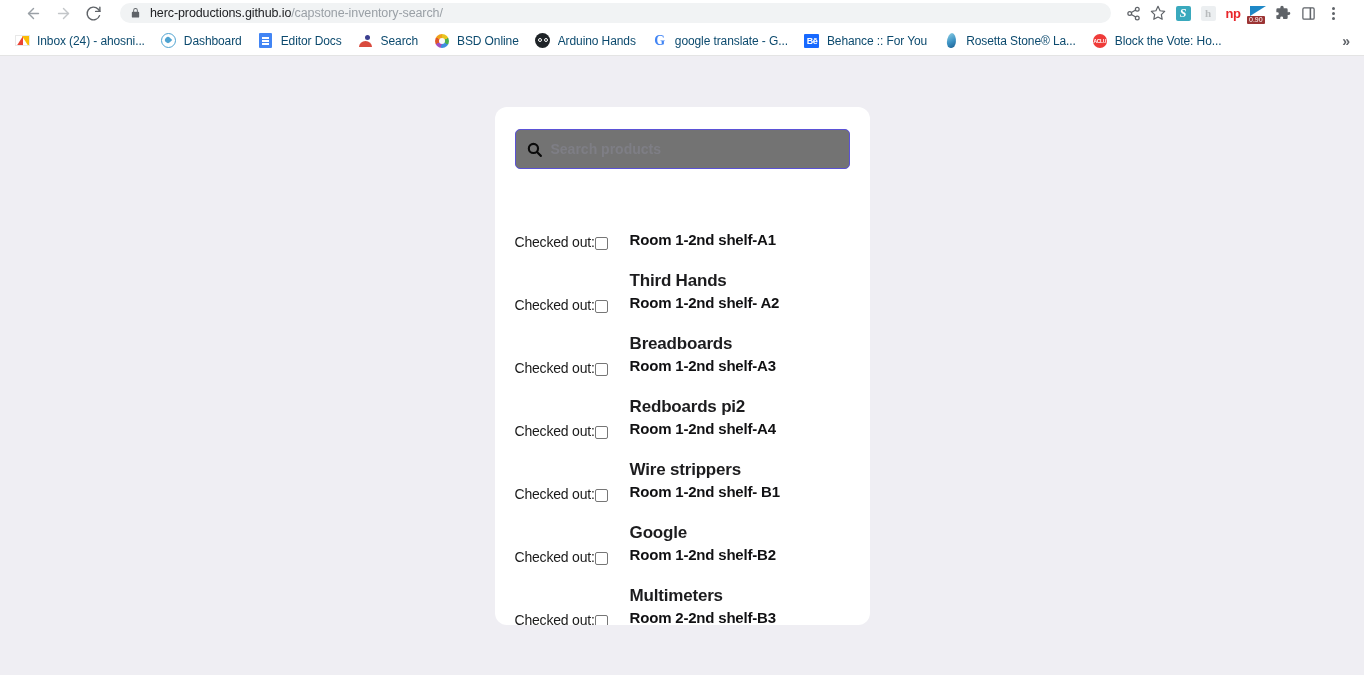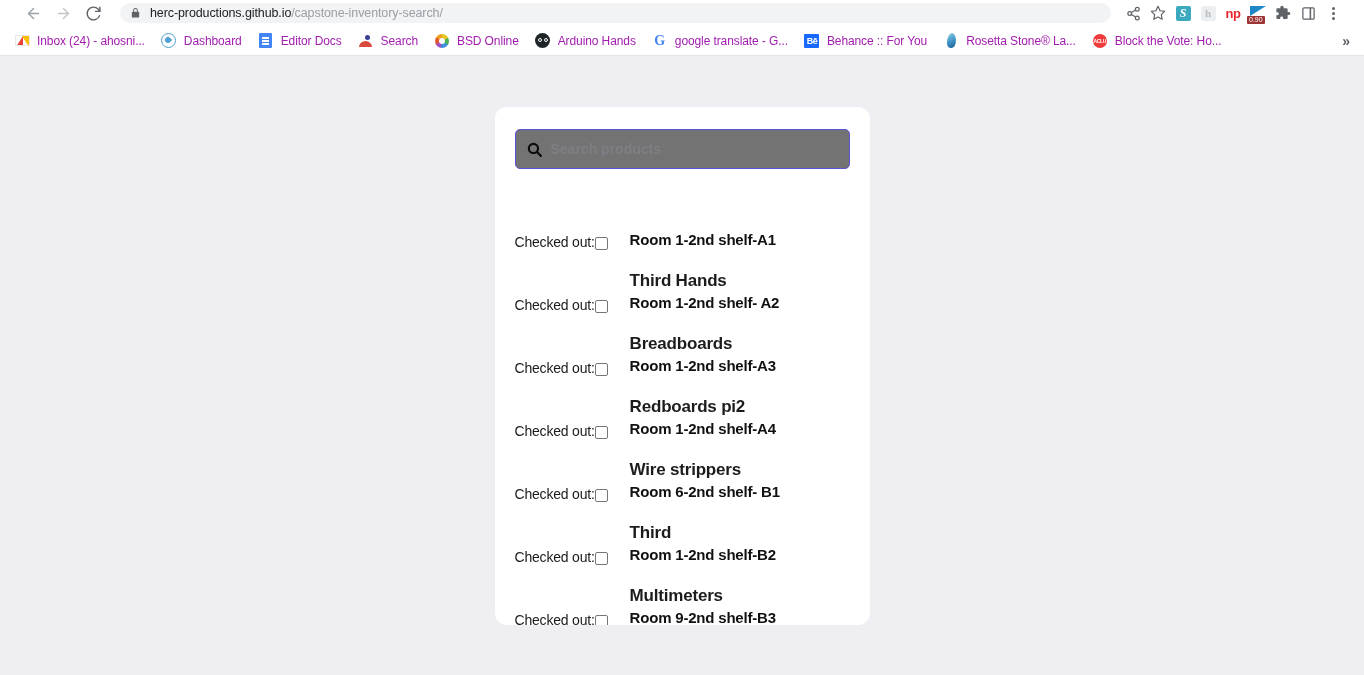--- a/index.html
+++ b/index.html
@@ -167,21 +167,21 @@
     height: 16px;
     flex: 0 0 auto;
     margin-right: 7px;
     display: flex;
     align-items: center;
     justify-content: center;
   }
 
   .bm-label {
     font-size: 12px;
-    color: #a21caf;
+    color: #0c4a6e;
     white-space: nowrap;
     overflow: hidden;
     text-overflow: ellipsis;
     letter-spacing: -0.1px;
   }
 
   .bm-overflow {
     margin-left: auto;
     font-size: 14px;
     color: #5f6368;
@@ -680,37 +680,37 @@
           <div class="product-name">Redboards pi2</div>
           <div class="product-location">Room 1-2nd shelf-A4</div>
         </div>
       </li>
 
       <li class="product-row">
         <span class="checked-label">Checked out:</span>
         <input type="checkbox" class="checkbox" style="">
         <div class="product-info">
           <div class="product-name">Wire strippers</div>
-          <div class="product-location">Room 6-2nd shelf- B1</div>
+          <div class="product-location">Room 1-2nd shelf- B1</div>
         </div>
       </li>
 
       <li class="product-row">
         <span class="checked-label">Checked out:</span>
         <input type="checkbox" class="checkbox" style="">
         <div class="product-info">
-          <div class="product-name">Third</div>
+          <div class="product-name">Google</div>
           <div class="product-location">Room 1-2nd shelf-B2</div>
         </div>
       </li>
 
       <li class="product-row">
         <span class="checked-label">Checked out:</span>
         <input type="checkbox" class="checkbox" style="">
         <div class="product-info">
           <div class="product-name">Multimeters</div>
-          <div class="product-location">Room 9-2nd shelf-B3</div>
+          <div class="product-location">Room 2-2nd shelf-B3</div>
         </div>
       </li>
 
     </ul>
   </div>
 </div>
 
 </body></html>

